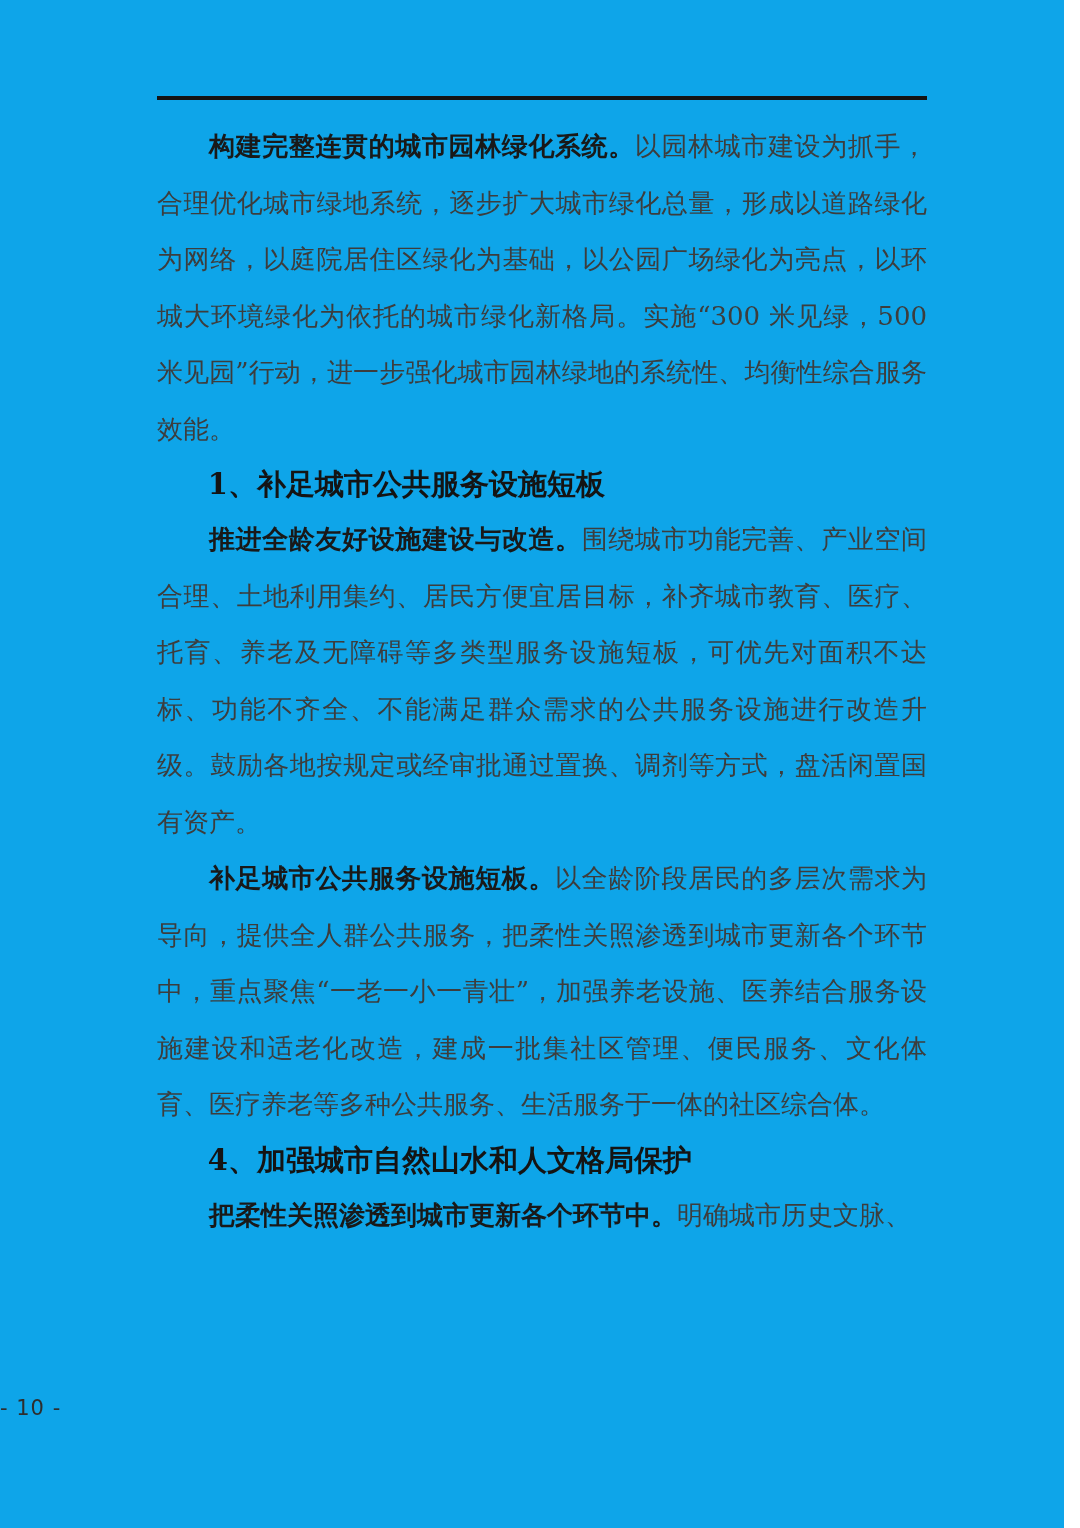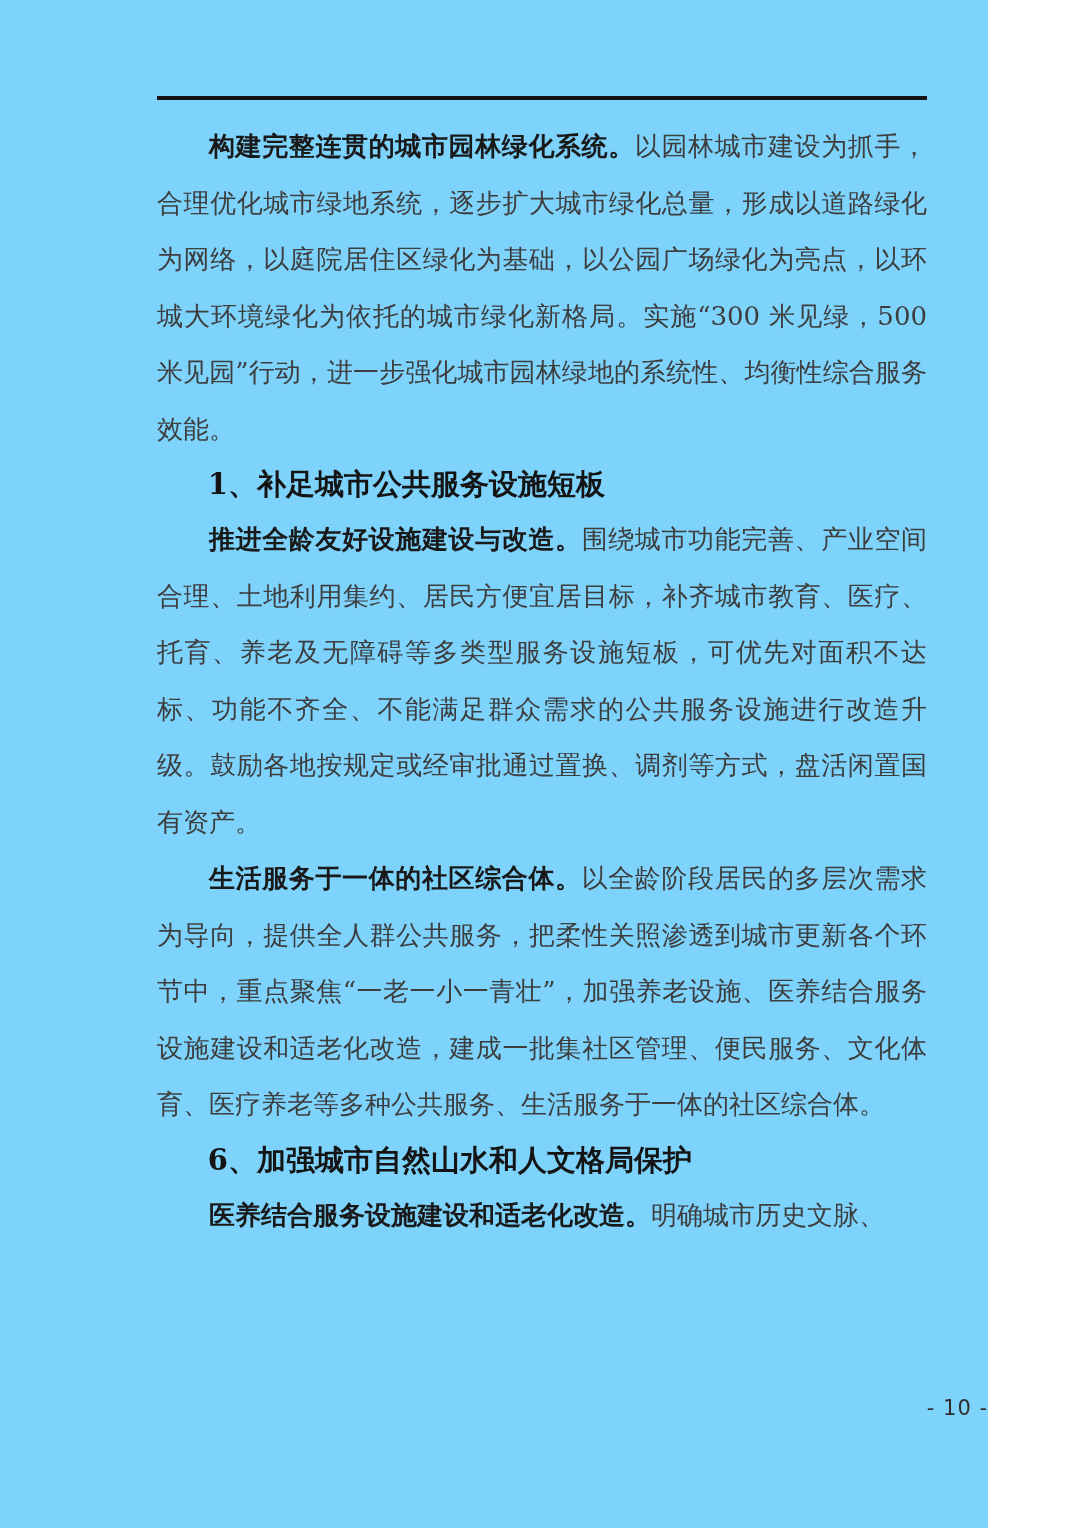--- a/index.html
+++ b/index.html
@@ -2,23 +2,23 @@
 <html><head>
 <meta charset="utf-8">
 <style>
   html, body {
     margin: 0;
     padding: 0;
     background: #ffffff;
   }
   .page {
     position: relative;
-    width: 988px;
+    width: 1064px;
     height: 1528px;
-    background: #7dd3fc;
+    background: #0ea5e9;
     font-family: "DejaVu Serif", "Liberation Serif", serif;
     overflow: hidden;
   }
   .header-rule {
     position: absolute;
     left: 157px;
     top: 96px;
     width: 770px;
     height: 4px;
     background: #141414;
@@ -51,21 +51,21 @@
     text-indent: 1.75em;
   }
   .heading.sub {
     text-indent: 0.9em;
   }
   .page-number {
     position: absolute;
     left: 0;
     top: 1396px;
     width: 100%;
-    text-align: right;
+    text-align: left;
     font-size: 21px;
     color: #2e2e2e;
     font-family: "DejaVu Sans", "Liberation Sans", sans-serif;
     letter-spacing: 1px;
   }
 </style>
 </head>
 <body>
 
 <div class="page">
@@ -73,23 +73,23 @@
 
   <div class="content">
 
     <p class="para"><span class="lead">构建完整连贯的城市园林绿化系统。</span><span>以园林城市建设为抓手，合理优化城市绿地系统，逐步扩大城市绿化总量，形成以道路绿化为网络，以庭院居住区绿化为基础，以公园广场绿化为亮点，以环城大环境绿化为依托的城市绿化新格局。实施“300 米见绿，500 米见园”行动，进一步强化城市园林绿地的系统性、均衡性综合服务效能。</span></p>
 
 
     <h3 class="heading">1、补足城市公共服务设施短板</h3>
 
     <p class="para"><span class="lead">推进全龄友好设施建设与改造。</span><span>围绕城市功能完善、产业空间合理、土地利用集约、居民方便宜居目标，补齐城市教育、医疗、托育、养老及无障碍等多类型服务设施短板，可优先对面积不达标、功能不齐全、不能满足群众需求的公共服务设施进行改造升级。鼓励各地按规定或经审批通过置换、调剂等方式，盘活闲置国有资产。</span></p>
 
-    <p class="para"><span class="lead">生活服务于一体的社区综合体。</span><span>以全龄阶段居民的多层次需求为导向，提供全人群公共服务，把柔性关照渗透到城市更新各个环节中，重点聚焦“一老一小一青壮”，加强养老设施、医养结合服务设施建设和适老化改造，建成一批集社区管理、便民服务、文化体育、医疗养老等多种公共服务、生活服务于一体的社区综合体。</span></p>
+    <p class="para"><span class="lead">补足城市公共服务设施短板。</span><span>以全龄阶段居民的多层次需求为导向，提供全人群公共服务，把柔性关照渗透到城市更新各个环节中，重点聚焦“一老一小一青壮”，加强养老设施、医养结合服务设施建设和适老化改造，建成一批集社区管理、便民服务、文化体育、医疗养老等多种公共服务、生活服务于一体的社区综合体。</span></p>
 
 
-    <h3 class="heading">6、加强城市自然山水和人文格局保护</h3>
+    <h3 class="heading">4、加强城市自然山水和人文格局保护</h3>
 
-    <p class="para"><span class="lead">医养结合服务设施建设和适老化改造。</span><span>明确城市历史文脉、</span></p>
+    <p class="para"><span class="lead">把柔性关照渗透到城市更新各个环节中。</span><span>明确城市历史文脉、</span></p>
 
   </div>
 
   <div class="page-number">- 10 -</div>
 </div>
 
 </body></html>

